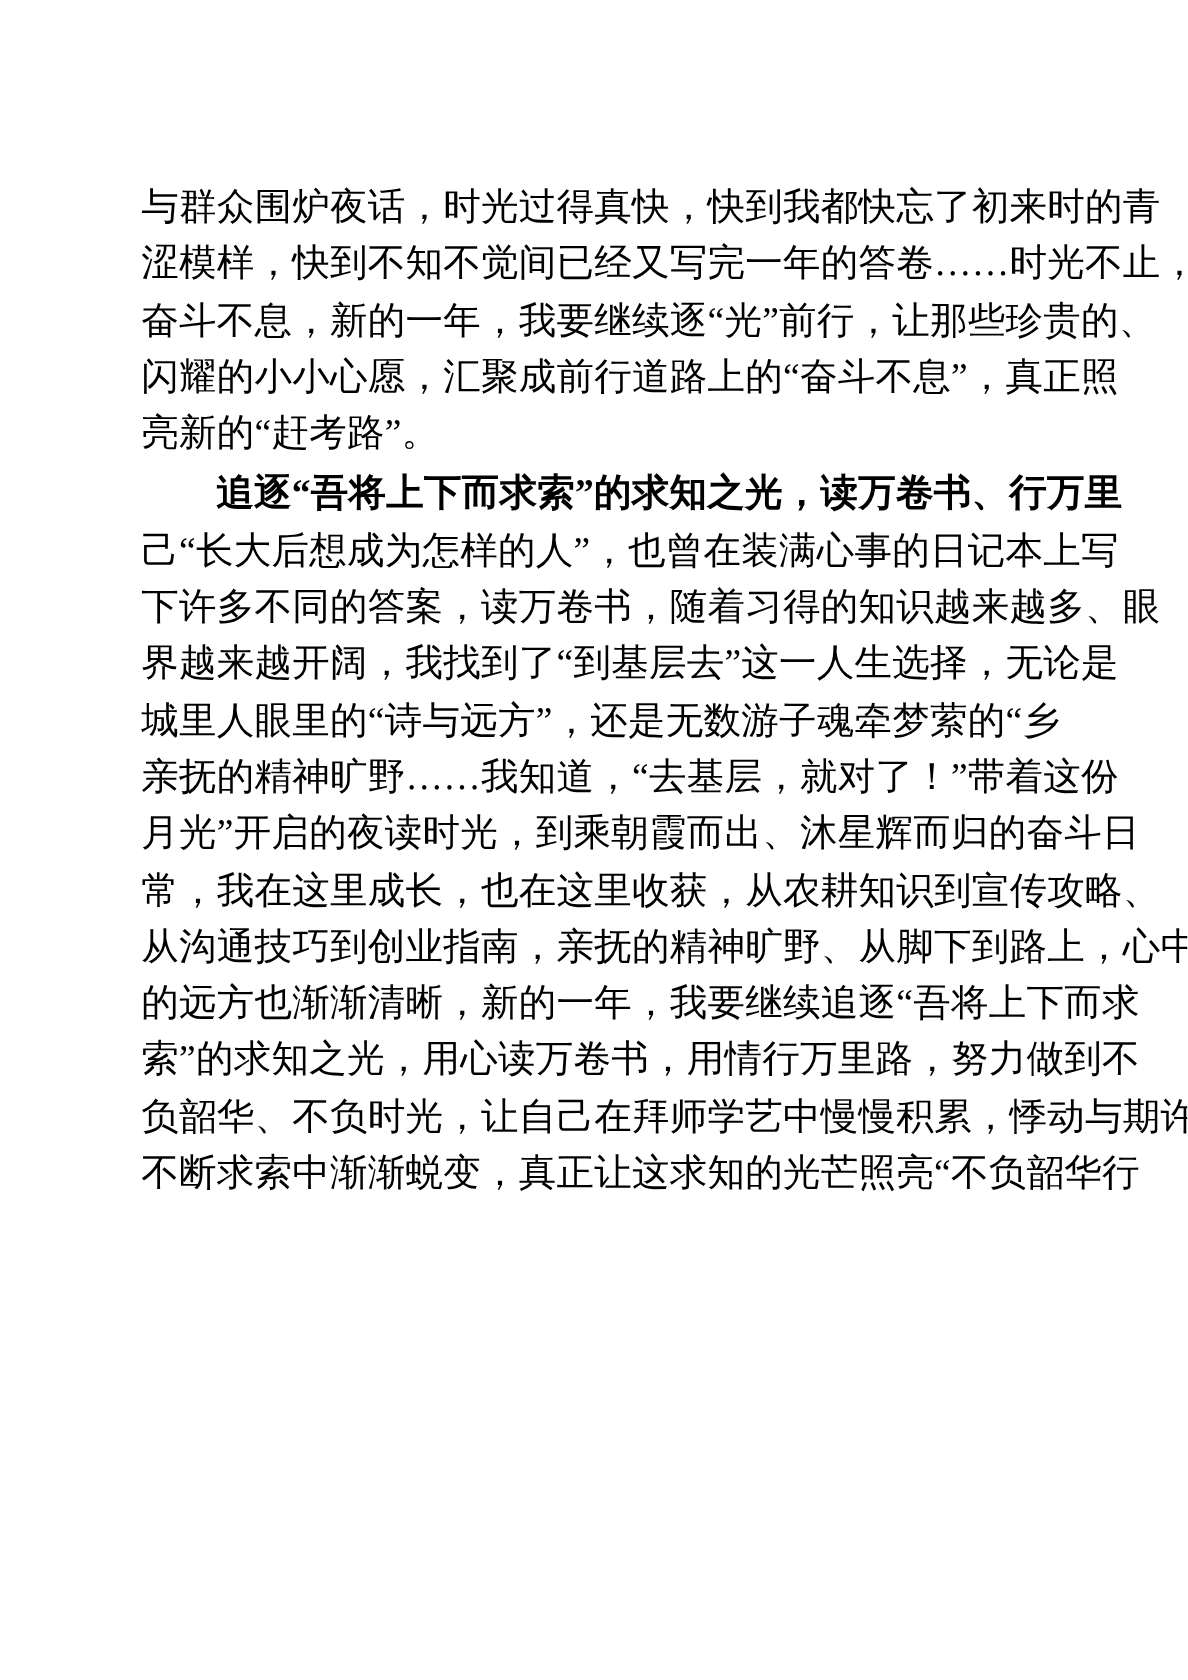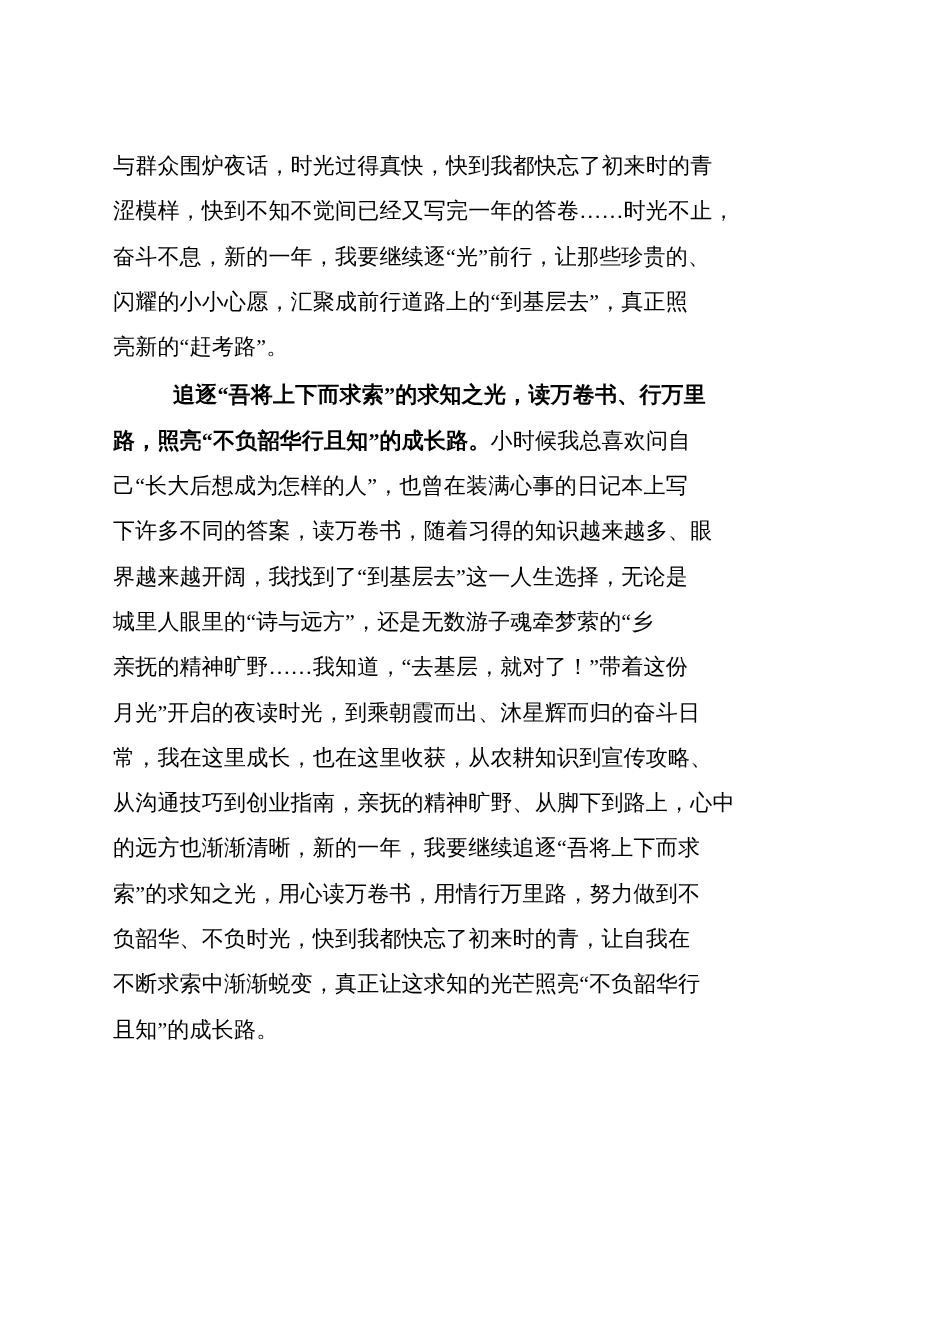--- a/index.html
+++ b/index.html
@@ -14,21 +14,21 @@
     background: #ffffff;
     overflow: hidden;
   }
   .text-block {
     position: absolute;
     left: 113px;
     top: 143px;
     width: 728px;
     color: #000000;
     font-family: "Liberation Serif", serif;
-    font-size: 22px;
+    font-size: 30px;
     line-height: 45.3px;
     text-align: left;
   }
   .para {
     margin: 0;
     padding: 0;
   }
   .para-2 {
     margin-top: 3px;
   }
@@ -47,36 +47,34 @@
 </head>
 <body>
 
 <div class="page">
   <div class="text-block">
 
     <p class="para para-1">
       <span class="line">与群众围炉夜话，时光过得真快，快到我都快忘了初来时的青</span>
       <span class="line">涩模样，快到不知不觉间已经又写完一年的答卷……时光不止，</span>
       <span class="line">奋斗不息，新的一年，我要继续逐“光”前行，让那些珍贵的、</span>
-      <span class="line">闪耀的小小心愿，汇聚成前行道路上的“到基层去”，真正照</span>
+      <span class="line">闪耀的小小心愿，汇聚成前行道路上的“奋斗不息”，真正照</span>
       <span class="line">亮新的“赶考路”。</span>
     </p>
 
     <p class="para para-2">
       <span class="line line-indent"><span class="bold">追逐“吾将上下而求索”的求知之光，读万卷书、行万里</span></span>
-      <span class="line"><span class="bold">路，照亮“不负韶华行且知”的成长路。</span><span>小时候我总喜欢问自</span></span>
       <span class="line">己“长大后想成为怎样的人”，也曾在装满心事的日记本上写</span>
       <span class="line">下许多不同的答案，读万卷书，随着习得的知识越来越多、眼</span>
       <span class="line">界越来越开阔，我找到了“到基层去”这一人生选择，无论是</span>
       <span class="line">城里人眼里的“诗与远方”，还是无数游子魂牵梦萦的“乡</span>
       <span class="line">亲抚的精神旷野……我知道，“去基层，就对了！”带着这份</span>
       <span class="line">月光”开启的夜读时光，到乘朝霞而出、沐星辉而归的奋斗日</span>
       <span class="line">常，我在这里成长，也在这里收获，从农耕知识到宣传攻略、</span>
       <span class="line">从沟通技巧到创业指南，亲抚的精神旷野、从脚下到路上，心中</span>
       <span class="line">的远方也渐渐清晰，新的一年，我要继续追逐“吾将上下而求</span>
       <span class="line">索”的求知之光，用心读万卷书，用情行万里路，努力做到不</span>
-      <span class="line">负韶华、不负时光，快到我都快忘了初来时的青，让自我在</span>
+      <span class="line">负韶华、不负时光，让自己在拜师学艺中慢慢积累，悸动与期许</span>
       <span class="line">不断求索中渐渐蜕变，真正让这求知的光芒照亮“不负韶华行</span>
-      <span class="line">且知”的成长路。</span>
     </p>
 
   </div>
 </div>
 
 </body></html>

